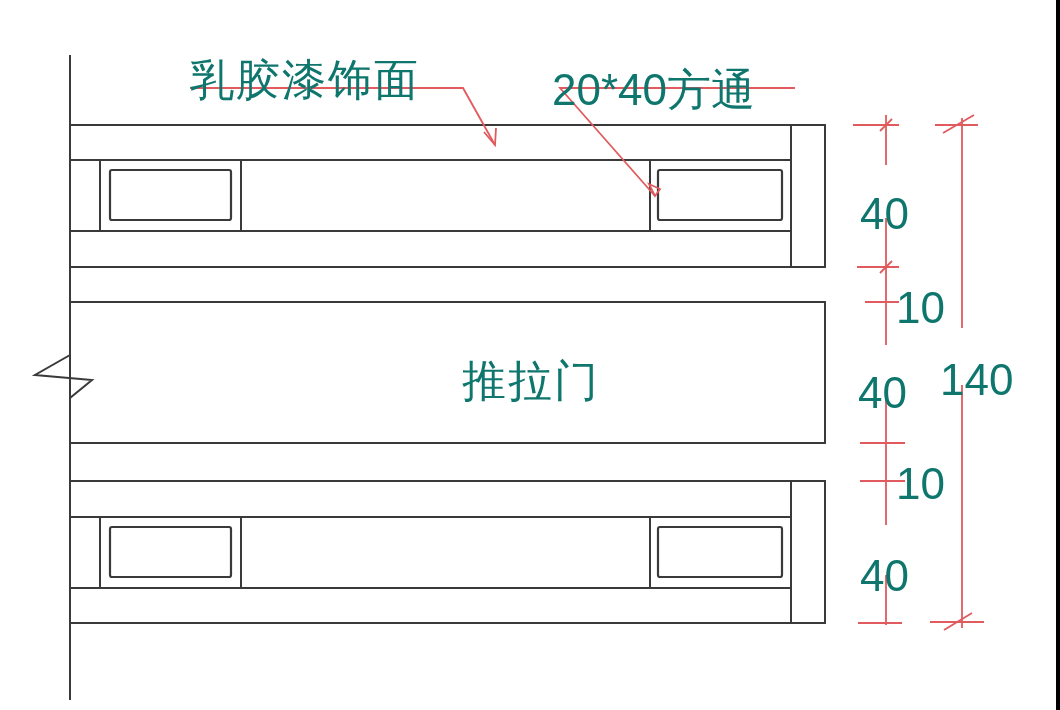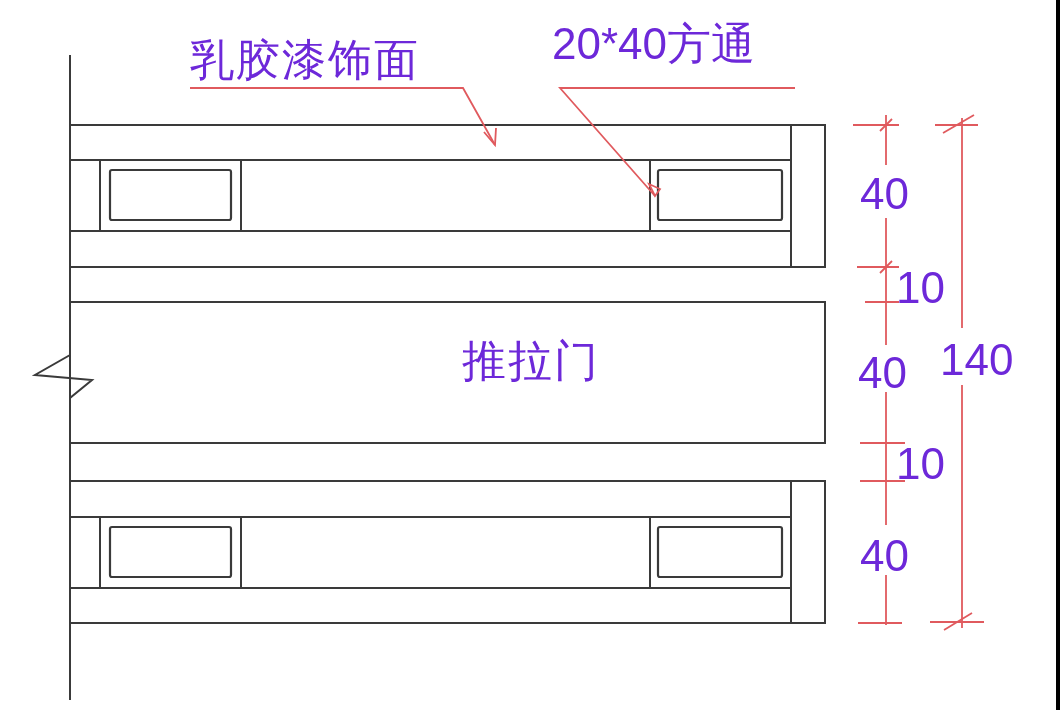--- a/index.html
+++ b/index.html
@@ -1,21 +1,21 @@
 <!DOCTYPE html>
 <html><head>
 <meta charset="utf-8">
 <style>
   html, body { margin: 0; padding: 0; background: #ffffff; }
   body { width: 1060px; height: 710px; position: relative; overflow: hidden; font-family: "DejaVu Sans", sans-serif; }
   #canvas { position: absolute; left: 0; top: 0; }
   .ln { stroke: #3a3a3a; stroke-width: 2; fill: none; }
   .tube { stroke: #3a3a3a; stroke-width: 2.2; fill: #ffffff; }
   .red { stroke: #e05a5e; stroke-width: 1.8; fill: none; }
-  .lbl { position: absolute; color: #6d28d9; white-space: nowrap; line-height: 1; }
+  .lbl { position: absolute; color: #0f766e; white-space: nowrap; line-height: 1; margin-top: 20px; }
   .lbl-cn { font-family: "DejaVu Sans", sans-serif; font-size: 44px; letter-spacing: 2px; }
   .lbl-num { font-family: "Liberation Sans", sans-serif; font-size: 44px; }
   .edge-bar { position: absolute; right: 0; top: 0; width: 4px; height: 710px; background: #000; }
 </style>
 </head>
 <body>
 
 <svg id="canvas" width="1060" height="710" viewBox="0 0 1060 710">
 
   <g>
@@ -86,21 +86,21 @@
     <line class="red" x1="962" y1="118" x2="962" y2="328"></line>
     <line class="red" x1="962" y1="385" x2="962" y2="628"></line>
     <line class="red" x1="935" y1="125" x2="978" y2="125"></line>
     <line class="red" x1="943" y1="133" x2="974" y2="115"></line>
     <line class="red" x1="930" y1="622" x2="984" y2="622"></line>
     <line class="red" x1="944" y1="630" x2="972" y2="613"></line>
   </g>
 </svg>
 
 <div class="lbl lbl-cn" style="left:190px; top:38px;">乳胶漆饰面</div>
-<div class="lbl lbl-num" style="left:552px; top:22px;"><span>20*40方通</span></div>
+<div class="lbl lbl-num" style="left:552px; top:48px;"><span>20*40方通</span></div>
 <div class="lbl lbl-cn" style="left:462px; top:339px;">推拉门</div>
 
 <div class="lbl lbl-num" style="left:860px; top:172px;">40</div>
 <div class="lbl lbl-num" style="left:896px; top:266px;">10</div>
 <div class="lbl lbl-num" style="left:858px; top:351px;">40</div>
 <div class="lbl lbl-num" style="left:896px; top:442px;">10</div>
 <div class="lbl lbl-num" style="left:860px; top:534px;">40</div>
 <div class="lbl lbl-num" style="left:940px; top:338px;text-align:center;">140</div>
 
 <div class="edge-bar"></div>

